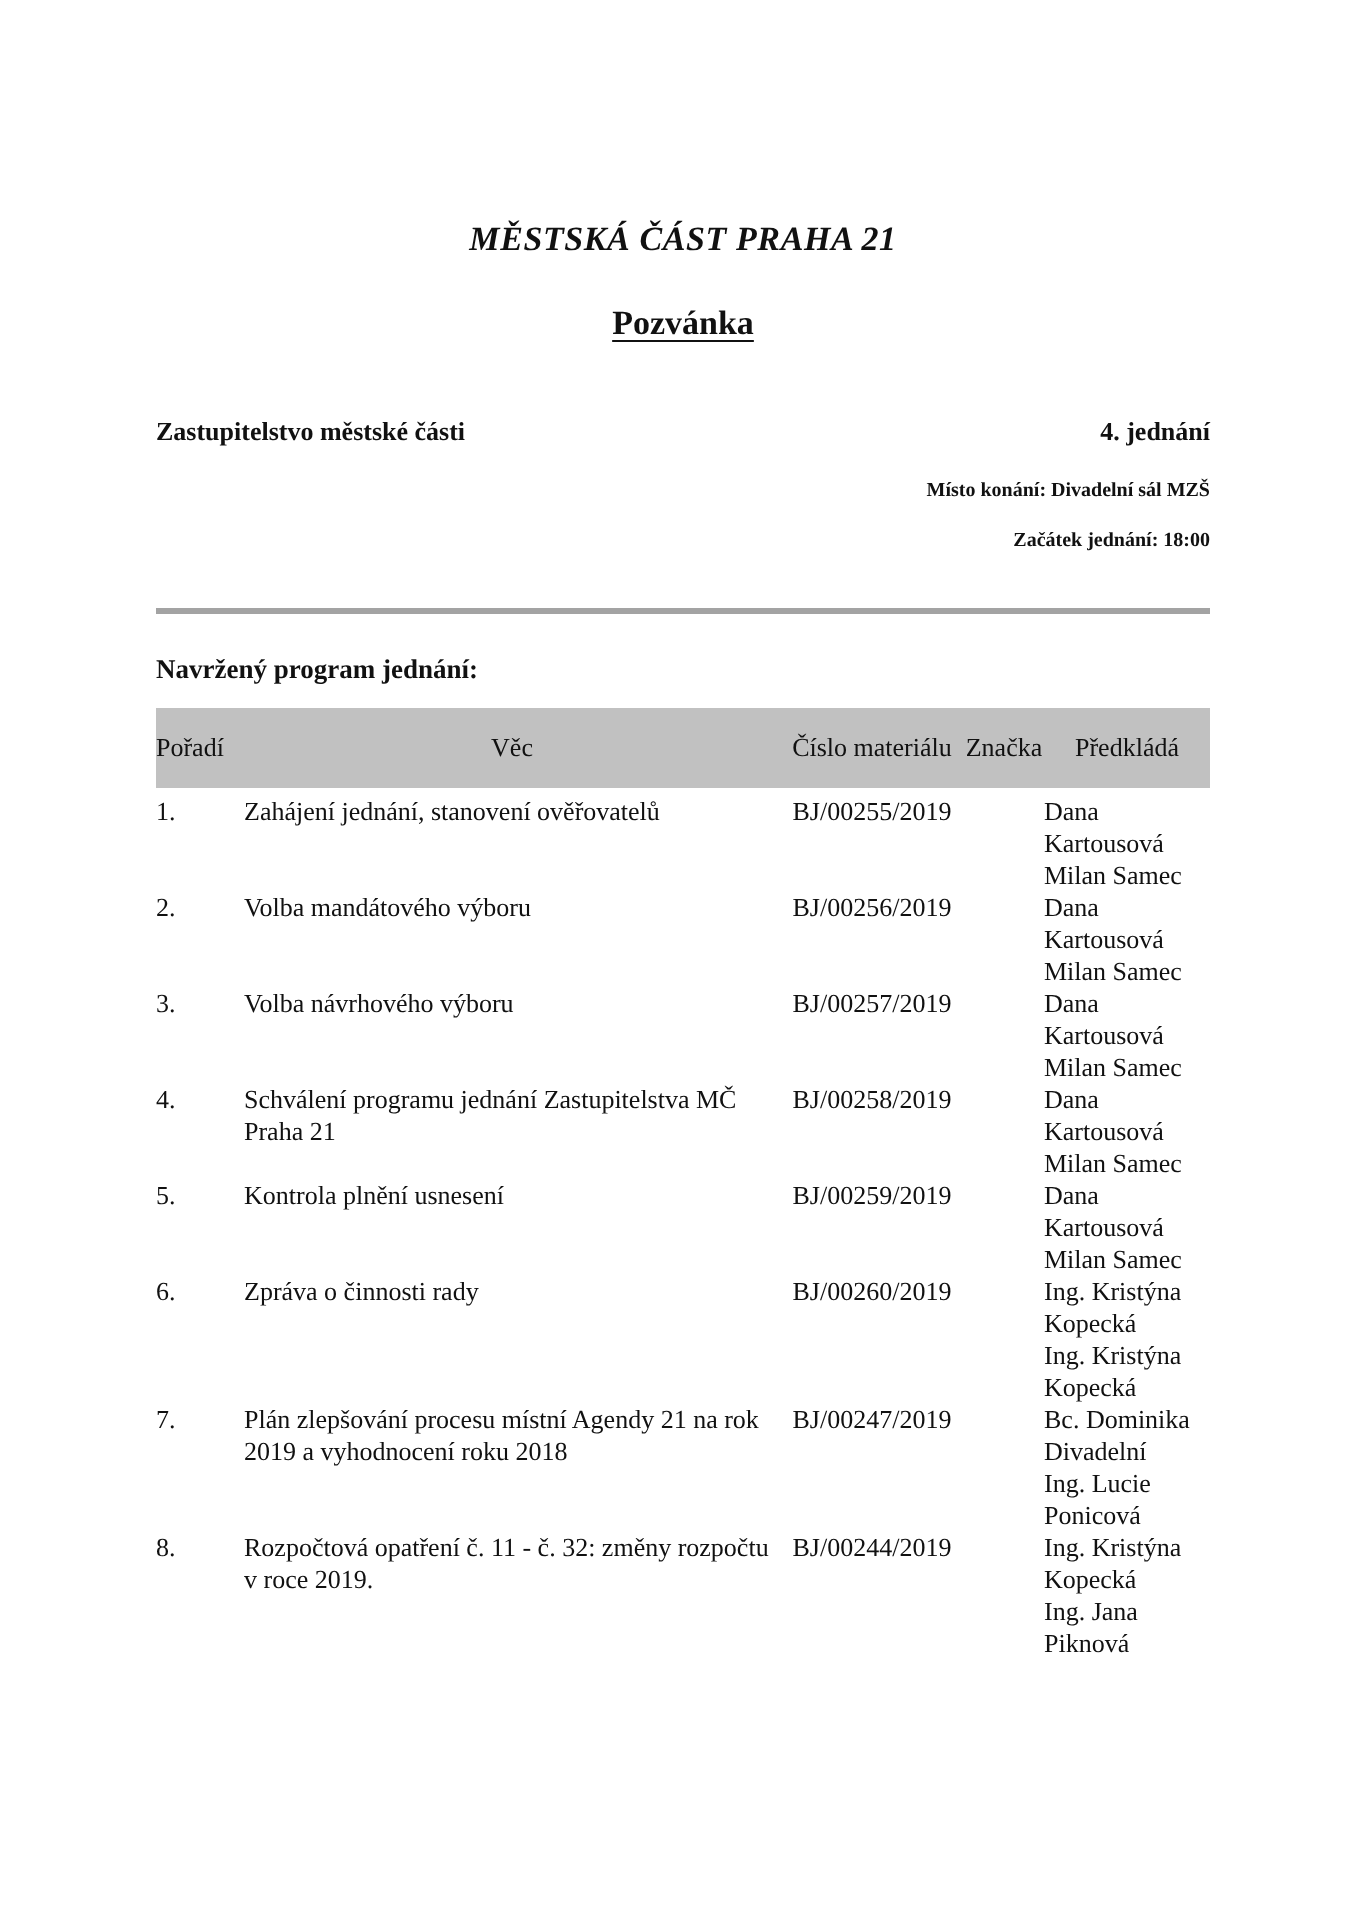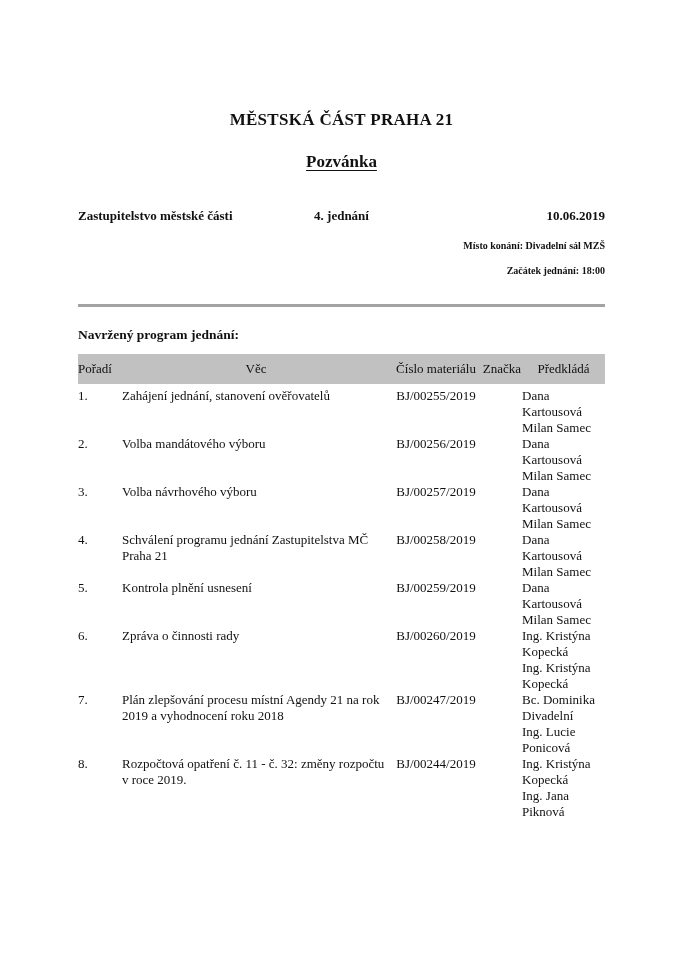--- a/index.html
+++ b/index.html
@@ -19,20 +19,21 @@
     width:679px;height:960px;
     padding:0 74px 0 78px; 
     background:#ffffff;
   }
   .doc-title{
     margin-top:110px;
     text-align:center;
     font-size:17px;
     font-weight:bold;
     letter-spacing:0.3px;
+    font-style:italic;
   }
   .doc-subtitle{
     margin-top:22px;
     text-align:center;
     font-size:17px;
     font-weight:bold;
     text-decoration:underline;
     text-underline-offset:3px;
   }
   .meta-row{
@@ -67,21 +68,21 @@
     margin-top:11px;
     width:527px;
     border-collapse:collapse;
     table-layout:fixed;
     font-size:13px;
     line-height:16px;
   }
   table.program th{
     background:var(--header-bg);
     font-weight:normal;
-    height:30px;
+    height:40px;
     vertical-align:middle;
     padding:0;
   }
   table.program td{
     vertical-align:top;
     padding:0;
   }
   .c-order{width:44px;}
   .c-subject{width:268px;}
   .c-material{width:92px;}
@@ -100,21 +101,20 @@
 <body>
 
 <div class="page">
 
   <div class="doc-title">MĚSTSKÁ ČÁST PRAHA 21</div>
   <div class="doc-subtitle">Pozvánka</div>
 
   <div class="meta-row">
     <span class="left">Zastupitelstvo městské části</span>
     <span class="center">4. jednání</span>
-    <span class="right">10.06.2019</span>
   </div>
 
   <div class="center-line location-line">Místo konání: Divadelní sál MZŠ</div>
   <div class="center-line start-line">Začátek jednání: 18:00</div>
 
   <hr class="divider">
 
   <div class="program-heading">Navržený program jednání:</div>
 
   <table class="program">

